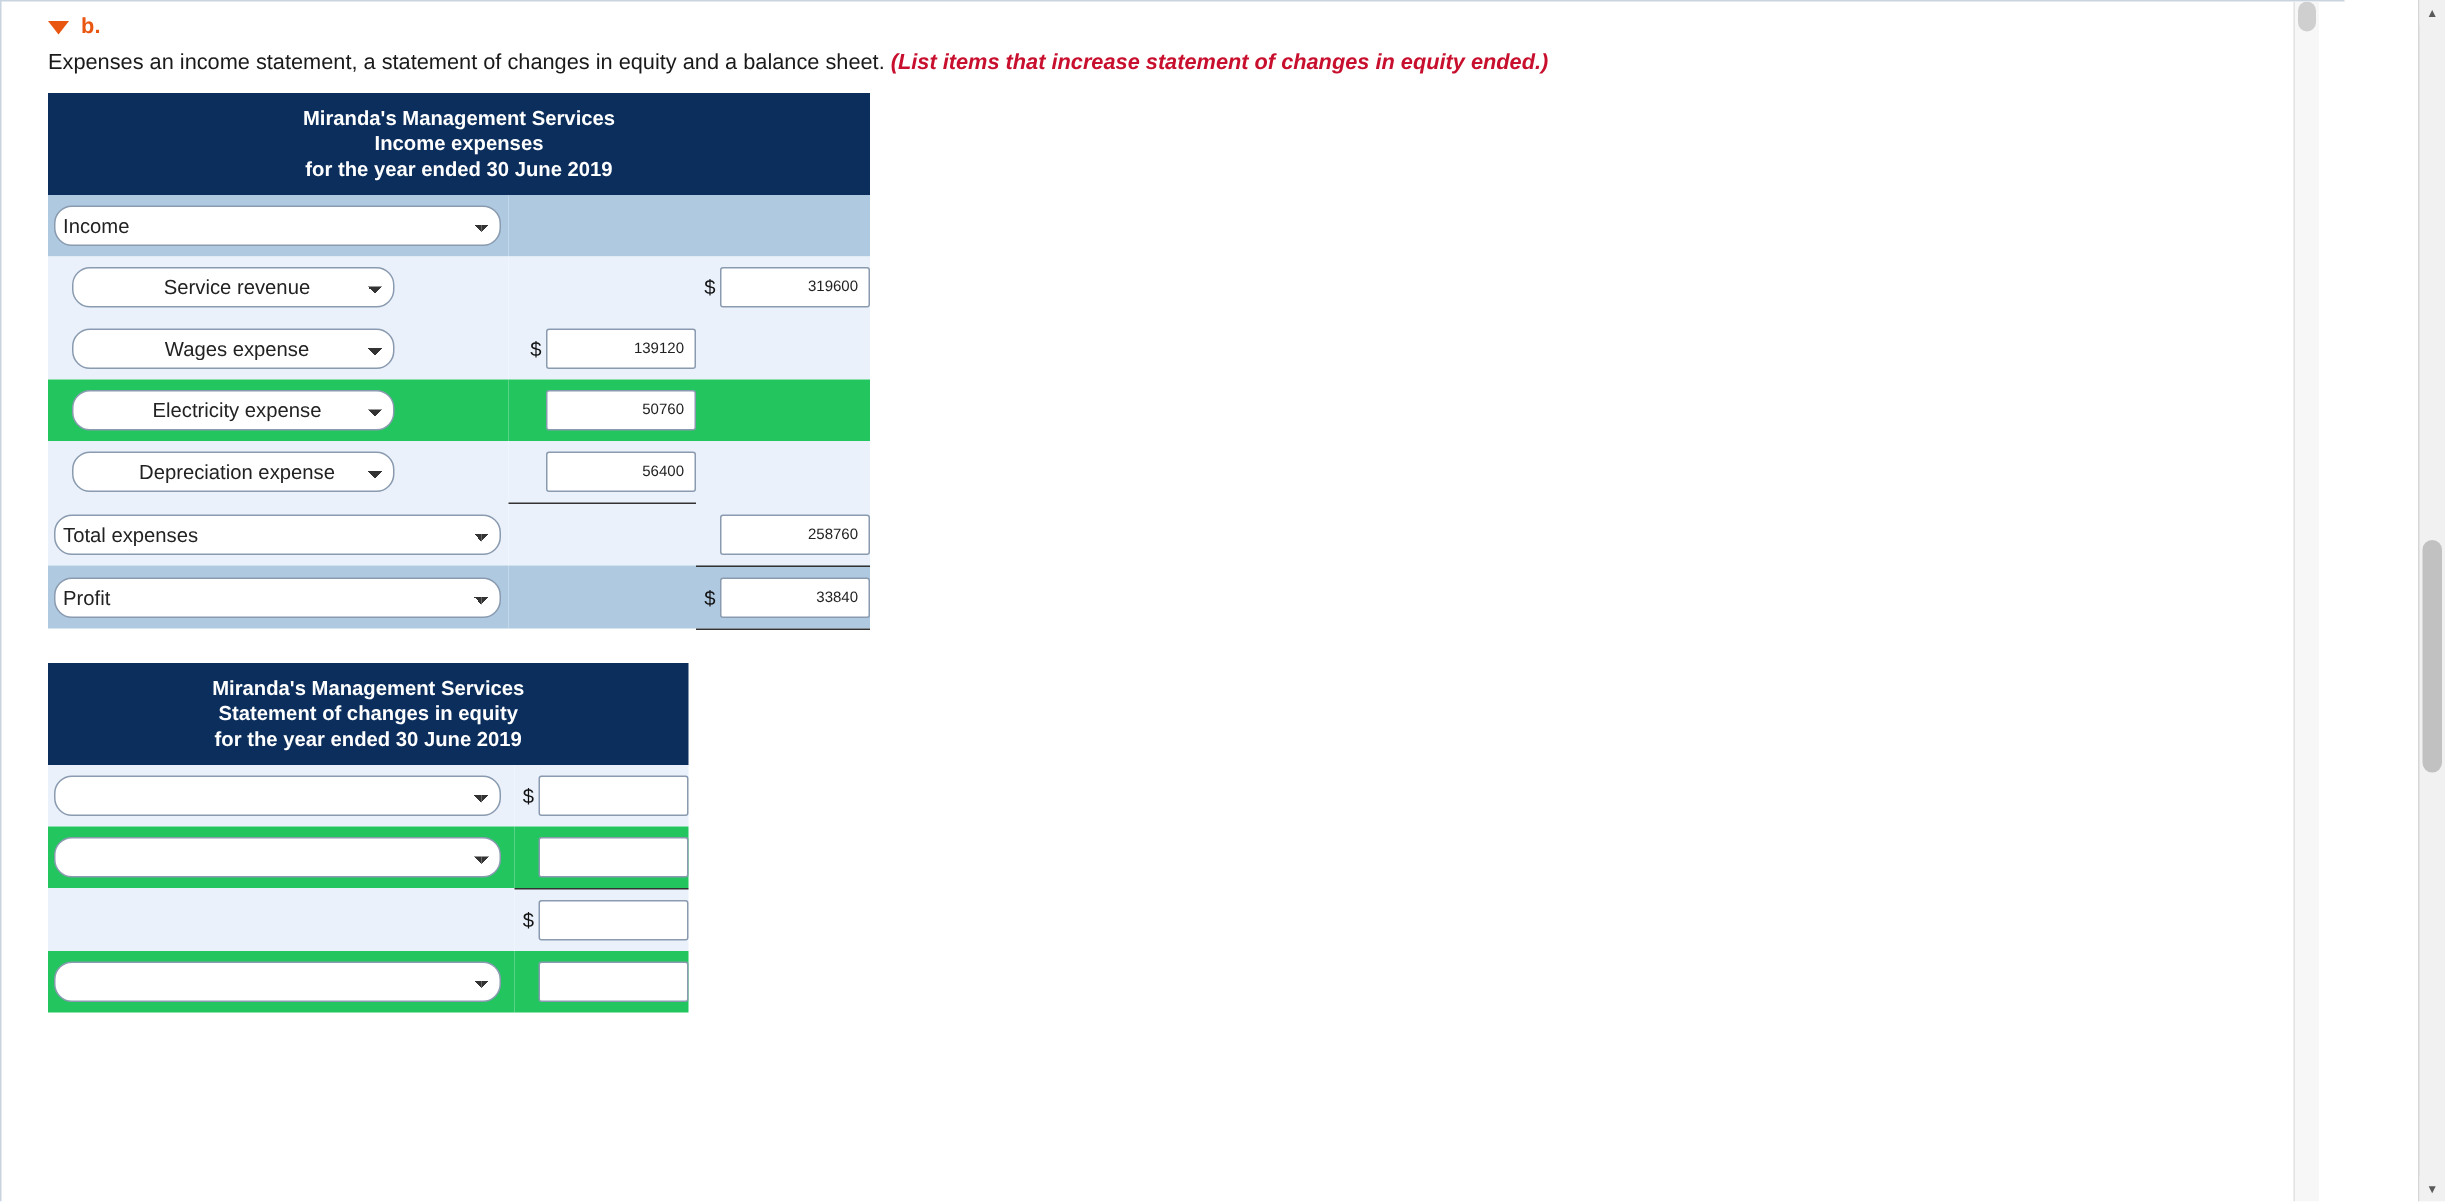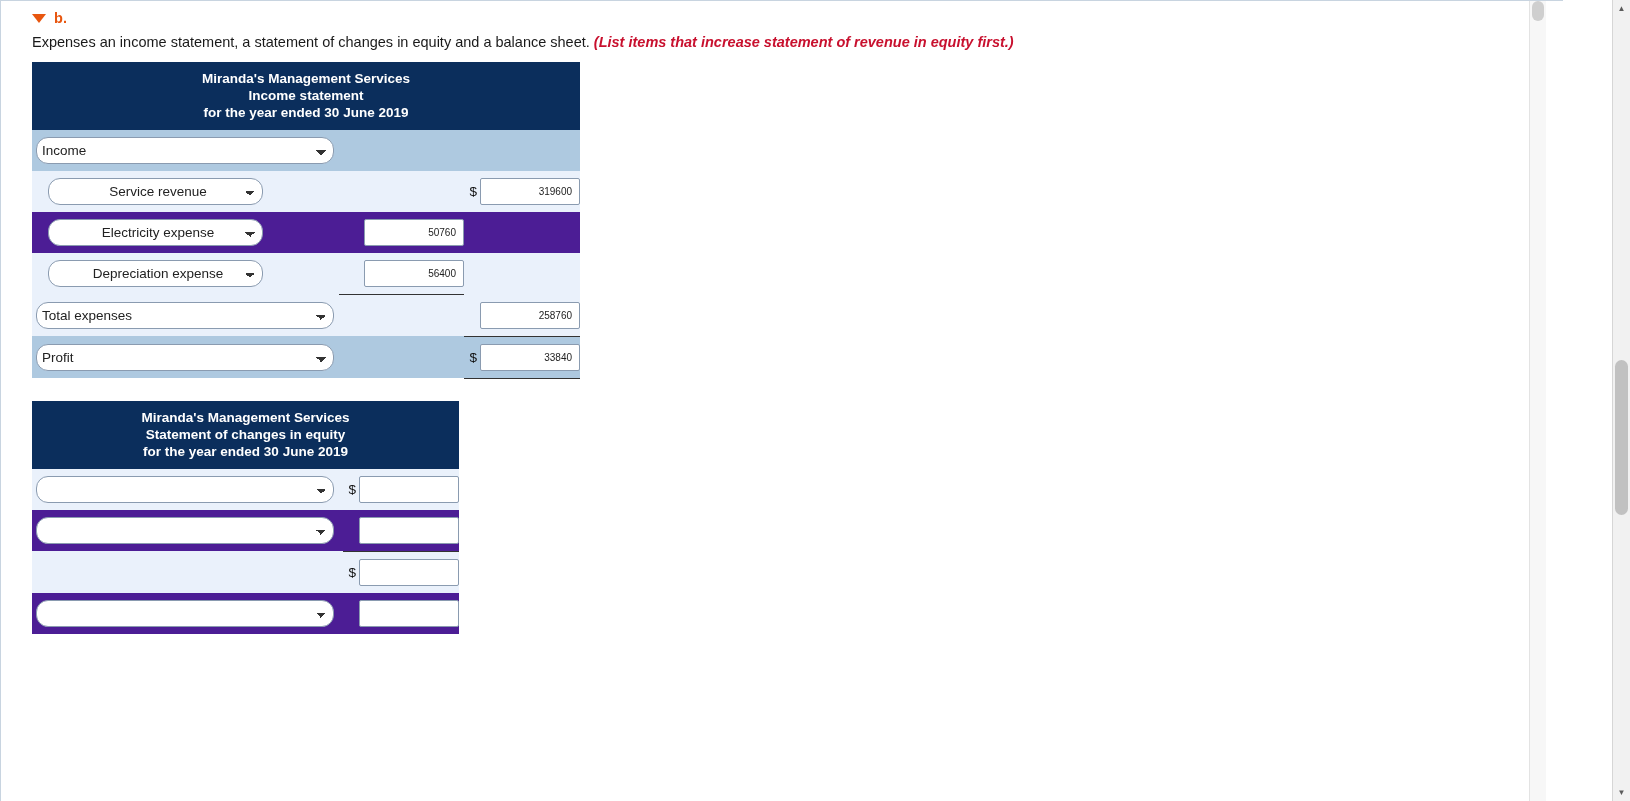--- a/index.html
+++ b/index.html
@@ -64,21 +64,21 @@
   .stmt .banner {
     background: #0b2e5c;
     color: #ffffff;
     text-align: center;
     font-weight: bold;
     font-size: 13.5px;
     line-height: 17px;
     padding: 8px 0 9px 0;
   }
   .stmt tr.r-light td { background: #eaf1fb; }
-  .stmt tr.r-white td { background: #4c1d95; }
+  .stmt tr.r-white td { background: #22c55e; }
   .stmt tr.r-mid td   { background: #aec9e0; }
   .stmt tr.r-mid2 td  { background: #b7cfe4; }
   .stmt td {
     padding: 0;
     vertical-align: middle;
     height: 41px;
   }
   .cell-pad { padding: 0 0 0 4px; }
 
   select.acct {
@@ -178,34 +178,34 @@
 <body>
 
 <div class="page">
 
   <div class="part-head">
     <span class="caret"></span>
     <span class="part-letter">b.</span>
   </div>
 
   <div class="instruction">
-    <span>Expenses an income statement, a statement of changes in equity and a balance sheet. </span><span class="hint">(List items that increase statement of revenue in equity first.)</span>
+    <span>Expenses an income statement, a statement of changes in equity and a balance sheet. </span><span class="hint">(List items that increase statement of changes in equity ended.)</span>
   </div>
 
   <table class="stmt" style="margin-top:12px; width:548px;">
     <colgroup>
       <col style="width:307px">
       <col style="width:125px">
       <col style="width:116px">
     </colgroup>
     <tbody>
       <tr>
         <td colspan="3" class="banner">
           <div>Miranda's Management Services</div>
-          <div>Income statement</div>
+          <div>Income expenses</div>
           <div>for the year ended 30 June 2019</div>
         </td>
       </tr>
 
       <tr class="r-mid">
         <td class="cell-pad">
           <select class="acct wide">
             <option>Income</option>
           </select>
         </td>
@@ -222,20 +222,34 @@
         <td></td>
         <td>
           <div class="amt-wrap">
             <span class="dollar">$</span>
             <input class="amt" value="319600" style="">
           </div>
         </td>
       </tr>
 
 
+      <tr class="r-light">
+        <td class="cell-pad">
+          <select class="acct indent">
+            <option>Wages expense</option>
+          </select>
+        </td>
+        <td>
+          <div class="amt-wrap">
+            <span class="dollar">$</span>
+            <input class="amt" value="139120" style="">
+          </div>
+        </td>
+        <td></td>
+      </tr>
 
       <tr class="r-white">
         <td class="cell-pad">
           <select class="acct indent">
             <option>Electricity expense</option>
           </select>
         </td>
         <td>
           <div class="amt-wrap">
             <span class="dollar blank"></span>

